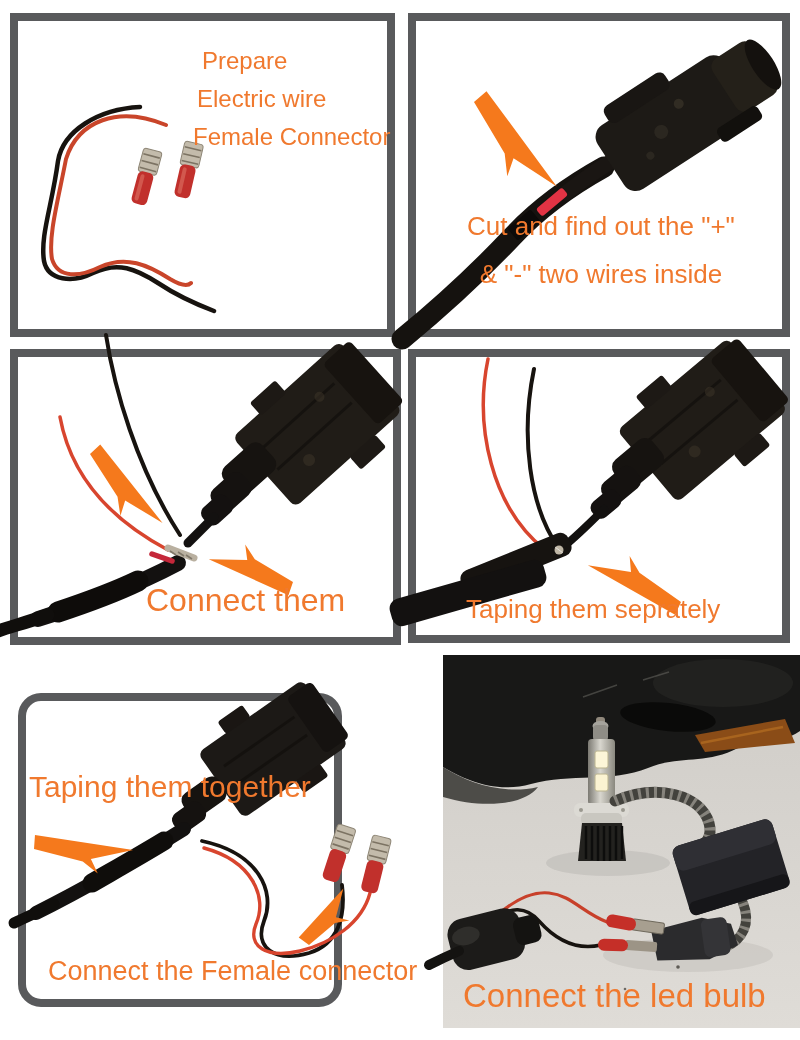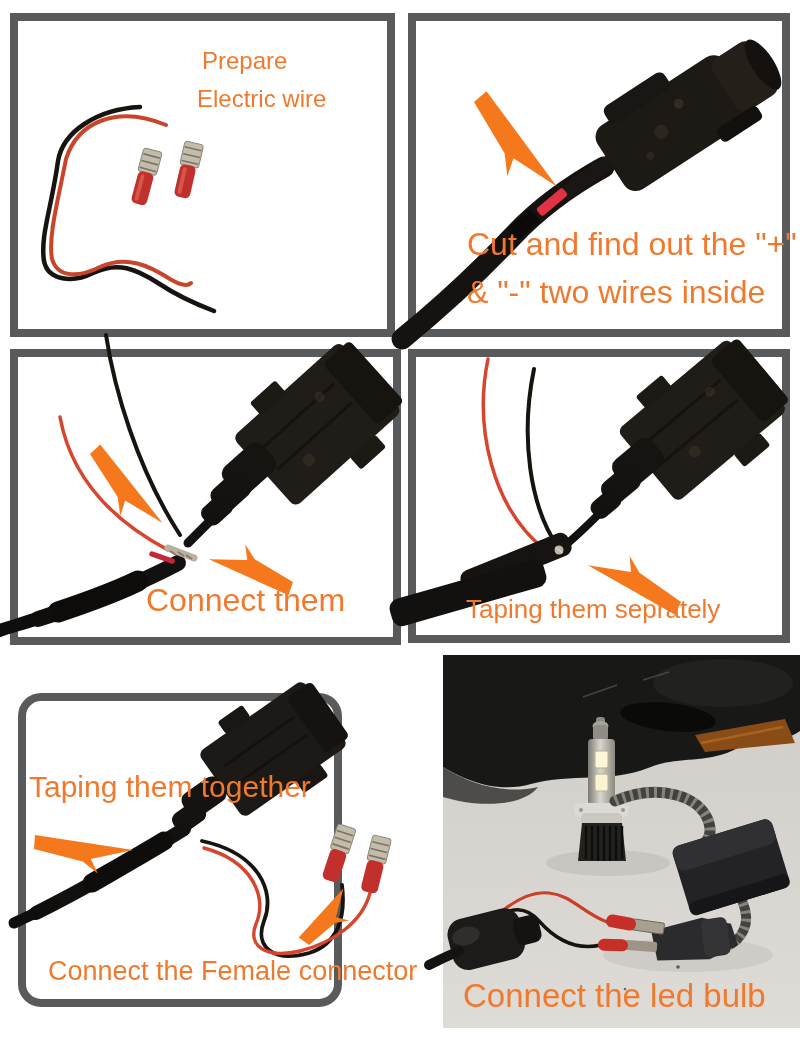--- a/index.html
+++ b/index.html
@@ -11,21 +11,21 @@
   .arrow{position:absolute;transform-origin:0 50%;z-index:4;}
   .arrow svg{display:block;width:100%;height:100%;overflow:visible;}
   .arrow polygon{fill:var(--accent-orange,#f5791c);}
   #p1{left:10px;top:13px;width:385px;height:324px;}
   #p2{left:408px;top:13px;width:382px;height:324px;}
   #p3{left:10px;top:349px;width:391px;height:296px;}
   #p4{left:408px;top:349px;width:382px;height:294px;}
   #p5{left:18px;top:693px;width:324px;height:314px;border-radius:23px;}
   #p6{left:443px;top:655px;width:357px;height:373px;position:absolute;background:#404040;}
   .p1cap{left:175px;top:21px;font-size:24px;line-height:38px;}
-  .p2cap{left:51px;top:199px;font-size:32px;line-height:48px;}
+  .p2cap{left:51px;top:181px;font-size:26px;line-height:48px;text-align:center;}
   .p3cap{left:128px;top:225px;font-size:32px;}
   .p4cap{left:50px;top:237px;font-size:26px;}
   .p5cap1{left:3px;top:69px;font-size:30px;}
   .p5cap2{left:22px;top:255px;font-size:27px;}
   .p6cap{left:20px;top:322px;font-size:33px;}
 </style>
 </head>
 <body>
 
 <div class="canvas">
@@ -43,20 +43,21 @@
       <g transform="translate(170,143) rotate(13)">
         <rect x="-8" y="-22" width="19" height="24" rx="3" fill="#c3bbab" stroke="#8d8575"></rect>
         <path d="M-7,-16 h17 M-7,-9 h17 M-7,-2 h17" stroke="#7c7363" stroke-width="1.6"></path>
         <rect x="-7" y="1" width="16" height="33" rx="5" fill="#c1302c"></rect>
         <rect x="-4" y="4" width="4" height="27" rx="2" fill="#d96a5c" opacity="0.7"></rect>
       </g>
     </svg>
     <div class="cap p1cap">
       <div style="margin-left:9px">Prepare</div>
       <div style="margin-left:4px">Electric wire</div>
+      <div>Female Connector</div>
     </div>
   </div>
 
   <div class="panel" id="p2">
     <svg class="photo" width="366" height="308" viewBox="0 0 366 308">
       <path d="M-14,318 C30,282 62,252 96,216 C122,188 152,166 188,146" fill="none" stroke="#15120f" stroke-width="21" stroke-linecap="round"></path>
       <path d="M150,172 C166,160 176,152 196,140" fill="none" stroke="#1a1613" stroke-width="15" stroke-linecap="round"></path>
       <g transform="translate(108,204) rotate(-40)">
           <rect x="-15" y="-8" width="30" height="16" rx="2" fill="#0c0a09"></rect>
         </g>

